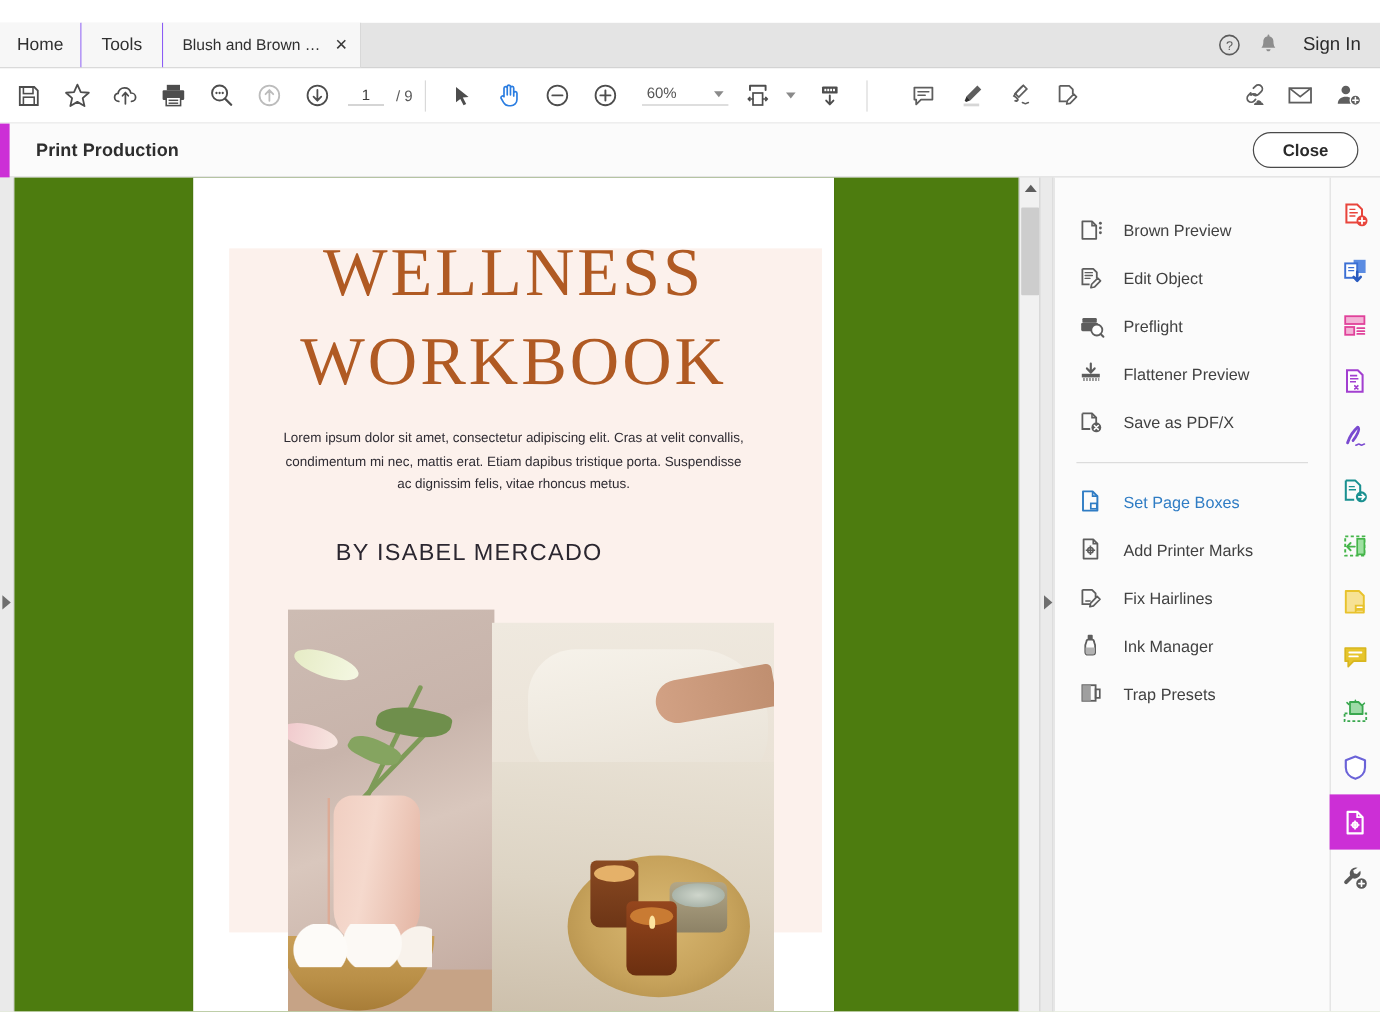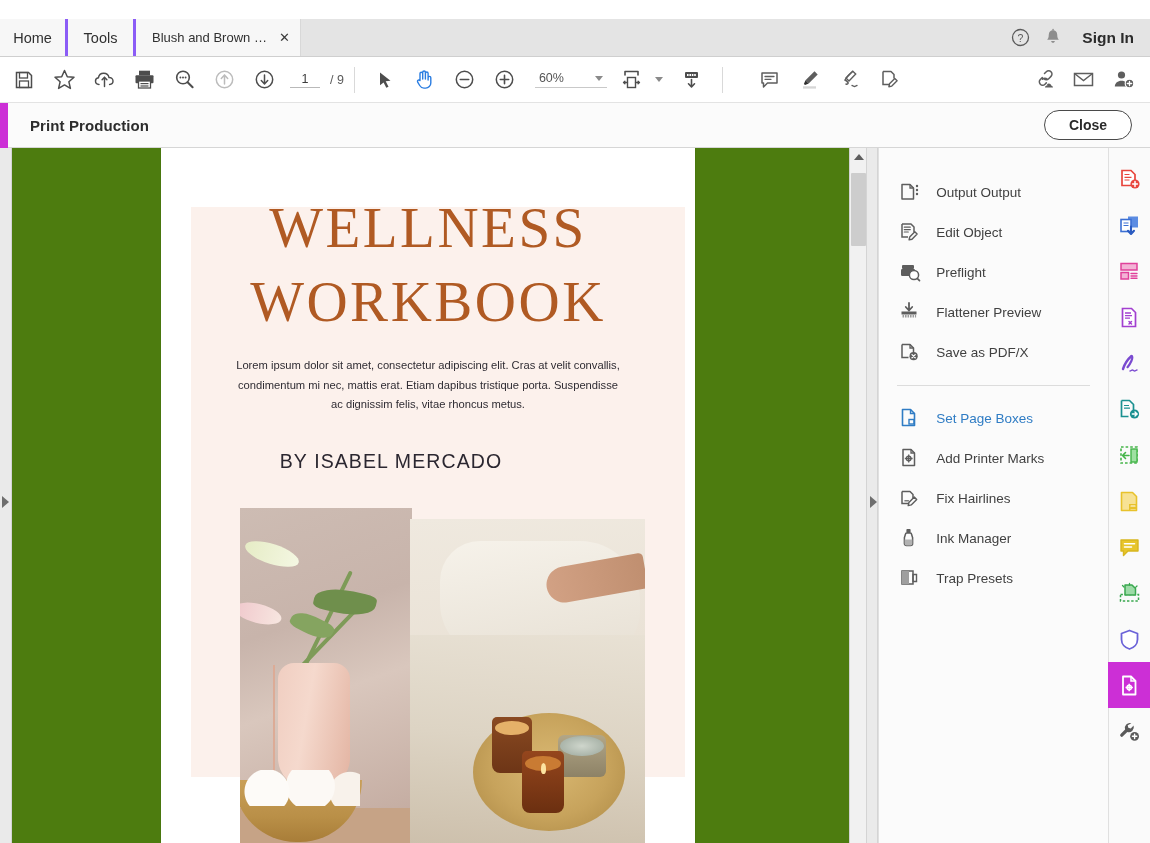--- a/index.html
+++ b/index.html
@@ -27,21 +27,21 @@
   
   .tabstrip {
     position: absolute; top: 19px; left: 0; width: 1150px; height: 38px;
     background: #e4e4e4;
     border-bottom: 1px solid #cfcfcf;
     display: flex; align-items: stretch;
   }
   .navtab {
     display: flex; align-items: center; justify-content: center;
     background: #f7f7f7; color: #303030; font-size: 14.5px;
-    padding: 0 4px; border-right: 3px solid #8b5cf6;
+    padding: 0 4px; border-right: 1px solid #8b5cf6;
     cursor: default; min-width: 68px;
   }
   .doctab {
     display: flex; align-items: center;
     background: #f7f7f7; font-size: 13px; color: #303030;
     padding: 0 8px 0 16px; border-right: 1px solid #d8d8d8;
     max-width: 165px; cursor: default;
   }
   .doctab .tlabel {
     white-space: nowrap; overflow: hidden; text-overflow: ellipsis;
@@ -49,21 +49,21 @@
   }
   .doctab .tclose {
     font-size: 13px; color: #3a3a3a; width: 16px; height: 16px;
     display: flex; align-items: center; justify-content: center;
     border-radius: 2px;
   }
   .tabspacer { flex: 1; }
   .tabright {
     display: flex; align-items: center; gap: 14px; padding-right: 16px;
   }
-  .tabright .signin { font-size: 15.5px; color: #2b2b2b; font-weight: bold; margin-left: 6px; }
+  .tabright .signin { font-size: 15.5px; color: #2b2b2b; font-weight: normal; margin-left: 6px; }
 
   
   .toolbar {
     position: absolute; top: 57px; left: 0; width: 1150px; height: 46px;
     background: #ffffff;
     border-bottom: 1px solid #e3e3e3;
     display: flex; align-items: center;
   }
   .tb-btn {
     width: 34px; height: 34px;
@@ -558,21 +558,21 @@
       <div class="pp-item">
         <span class="ico">
           <svg width="24" height="24" viewBox="0 0 24 24">
               <path d="M4 4.5h8l3.5 3.5v11H4z" fill="none" stroke="#5d5d5d" stroke-width="1.5" stroke-linejoin="round"></path>
               <path d="M12 4.5V8h3.5" fill="none" stroke="#5d5d5d" stroke-width="1.3"></path>
               <circle cx="19" cy="6" r="1.2" fill="#5d5d5d"></circle>
               <circle cx="19" cy="10" r="1.2" fill="#5d5d5d"></circle>
               <circle cx="19" cy="14" r="1.2" fill="#5d5d5d"></circle>
             </svg>
         </span>
-        <span class="lbl">Output Output</span>
+        <span class="lbl">Brown Preview</span>
       </div>
 
       <div class="pp-item">
         <span class="ico">
           <svg width="24" height="24" viewBox="0 0 24 24">
               <path d="M4 4h9l3 3v5" fill="none" stroke="#5d5d5d" stroke-width="1.5" stroke-linejoin="round"></path>
               <path d="M4 4v13h6" fill="none" stroke="#5d5d5d" stroke-width="1.5"></path>
               <path d="M6.3 7.2h6M6.3 9.6h6M6.3 12h4" stroke="#5d5d5d" stroke-width="1.2" stroke-linecap="round"></path>
               <path d="M16.8 11.8l2.3 2.3-5.1 5.1-2.9.6.6-2.9z" fill="none" stroke="#5d5d5d" stroke-width="1.4" stroke-linejoin="round"></path>
             </svg>

